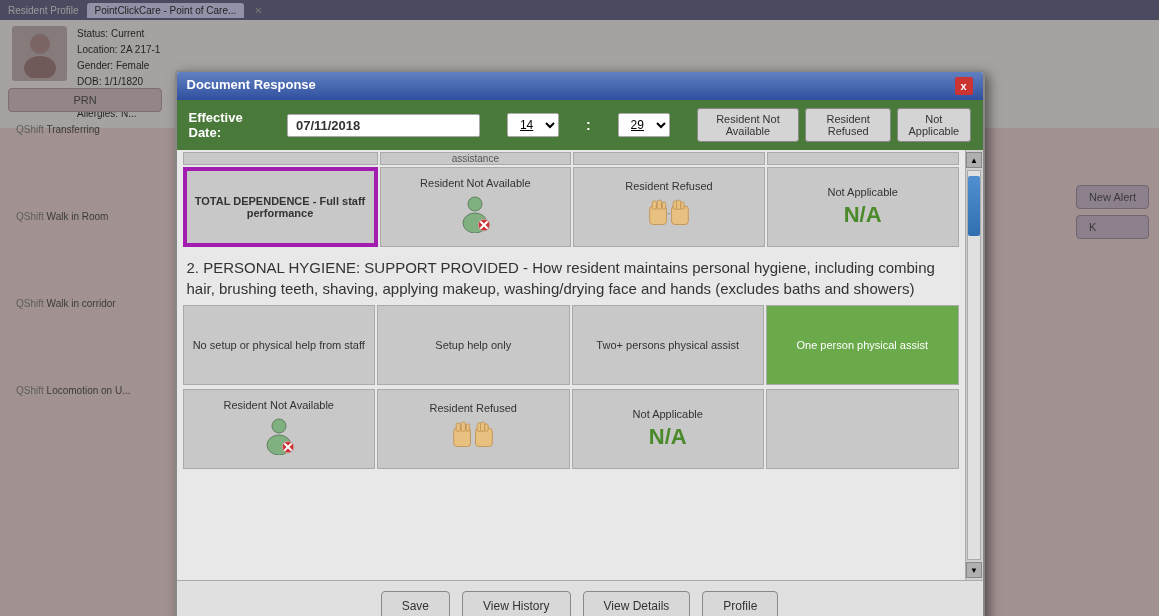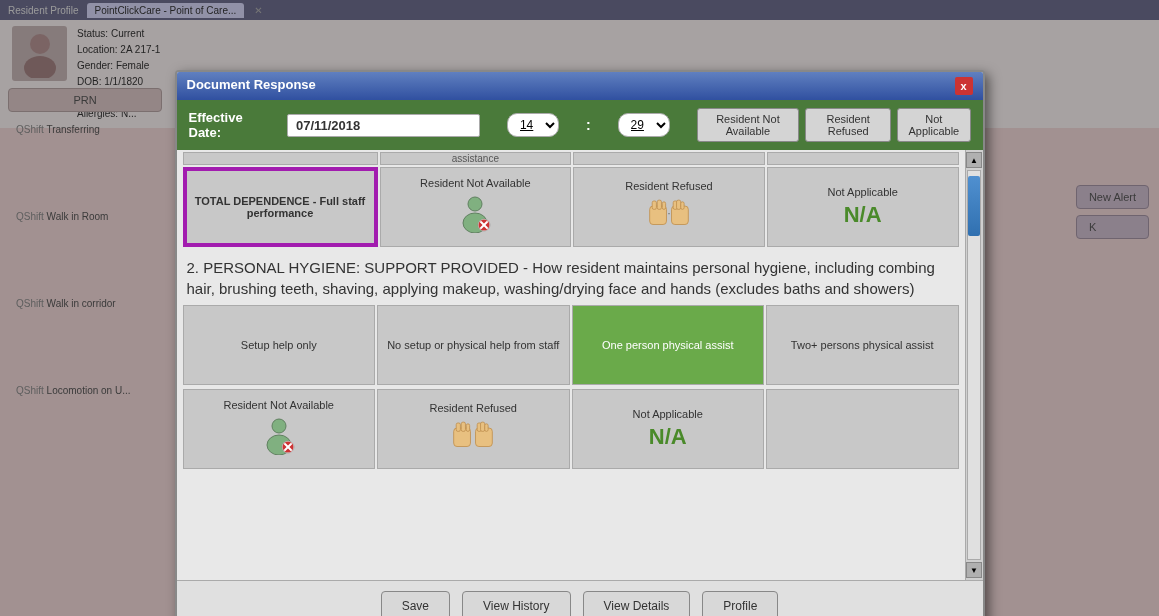--- a/index.html
+++ b/index.html
@@ -177,21 +177,21 @@
       color: white;
       font-size: 14px;
       font-weight: bold;
     }
 
     .time-select {
       background: white;
       border: 1px solid #aaa;
       padding: 3px 8px;
       font-size: 12px;
-      border-radius: 10px;
+      border-radius: 2px;
       text-decoration: underline;
     }
 
     .header-btns {
       margin-left: auto;
       display: flex;
       gap: 6px;
     }
 
     .header-btn {
@@ -479,30 +479,30 @@
           </div>
         </div>
 
         <div class="section-description">
           <span>2.</span>
           <span>PERSONAL HYGIENE: SUPPORT PROVIDED - How resident maintains personal hygiene, including combing hair, brushing teeth, shaving, applying makeup, washing/drying face and hands (excludes baths and showers)</span>
         </div>
 
         <div style="display:grid;grid-template-columns:1fr 1fr 1fr 1fr;gap:2px;padding:2px 6px;background:#e8e8e8;">
           <div class="grid-cell">
+            <span>No setup or physical help from staff</span>
+          </div>
+          <div class="grid-cell">
             <span>Setup help only</span>
           </div>
           <div class="grid-cell">
-            <span>No setup or physical help from staff</span>
+            <span>Two+ persons physical assist</span>
           </div>
           <div class="grid-cell selected">
             <span>One person physical assist</span>
-          </div>
-          <div class="grid-cell">
-            <span>Two+ persons physical assist</span>
           </div>
         </div>
 
         <div style="display:grid;grid-template-columns:1fr 1fr 1fr 1fr;gap:2px;padding:2px 6px;background:#e8e8e8;">
           <div class="grid-cell">
             <div style="margin-bottom:6px;font-size:11px;">Resident Not Available</div>
             <svg class="person-icon cell-icon" viewBox="0 0 38 38">
               <circle cx="19" cy="9" r="7" fill="#80b080" stroke="#608060" stroke-width="1"></circle>
               <ellipse cx="19" cy="28" rx="12" ry="10" fill="#80b080" stroke="#608060" stroke-width="1"></ellipse>
               <circle cx="28" cy="30" r="6" fill="white" stroke="#888" stroke-width="0.5"></circle>

